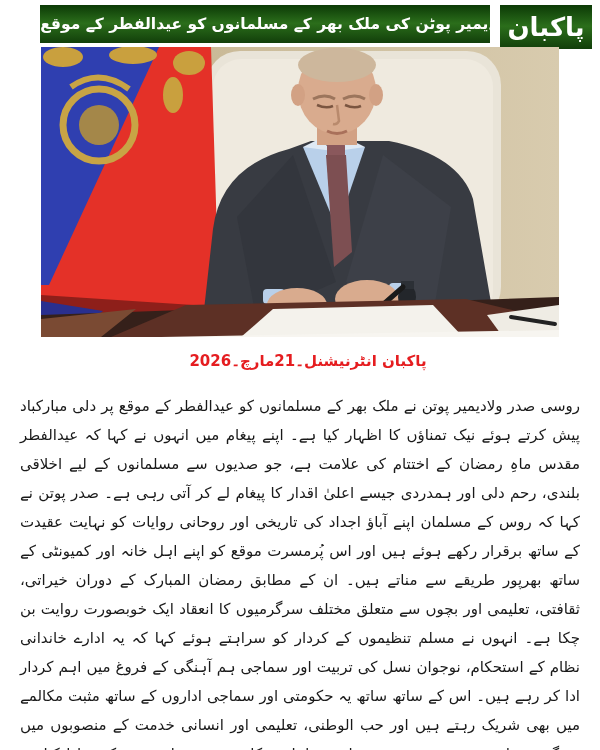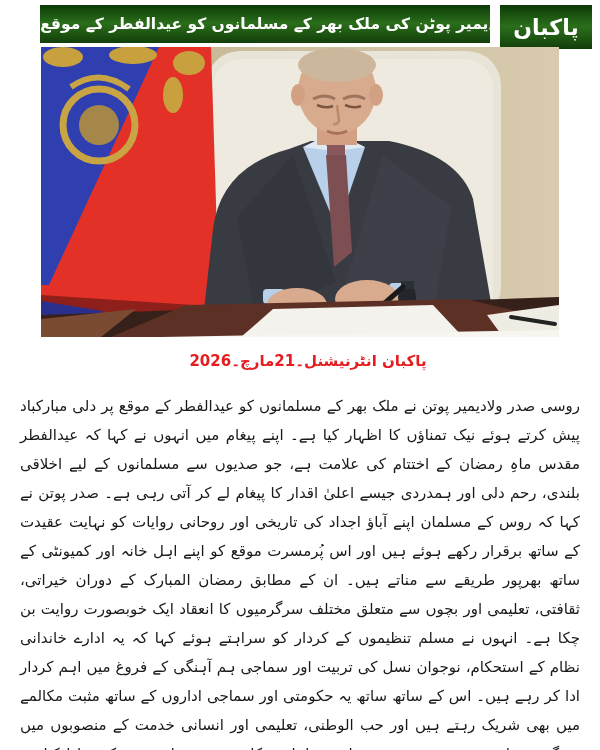--- a/index.html
+++ b/index.html
@@ -10,21 +10,21 @@
   }
   
   .masthead{
     position:absolute;top:5px;left:40px;right:8px;height:38px;
     display:flex;flex-direction:row;gap:10px;direction:rtl;
   }
   .logo-box{
     flex:0 0 92px;height:44px;
     background:linear-gradient(#0c3a06,#2b6e1b 48%,#123f0a);
     color:#ffffff;display:flex;align-items:center;justify-content:center;
-    font-size:22px;font-weight:bold;
+    font-size:26px;font-weight:bold;
   }
   .headline-bar{
     flex:1 1 auto;height:38px;
     background:linear-gradient(#0c3a06,#2b6e1b 48%,#123f0a);
     color:#ffffff;display:flex;align-items:center;justify-content:center;
     font-size:15.5px;font-weight:bold;white-space:nowrap;overflow:hidden;
   }
   
   .photo{
     position:absolute;left:41px;top:47px;width:518px;height:290px;margin:0;

